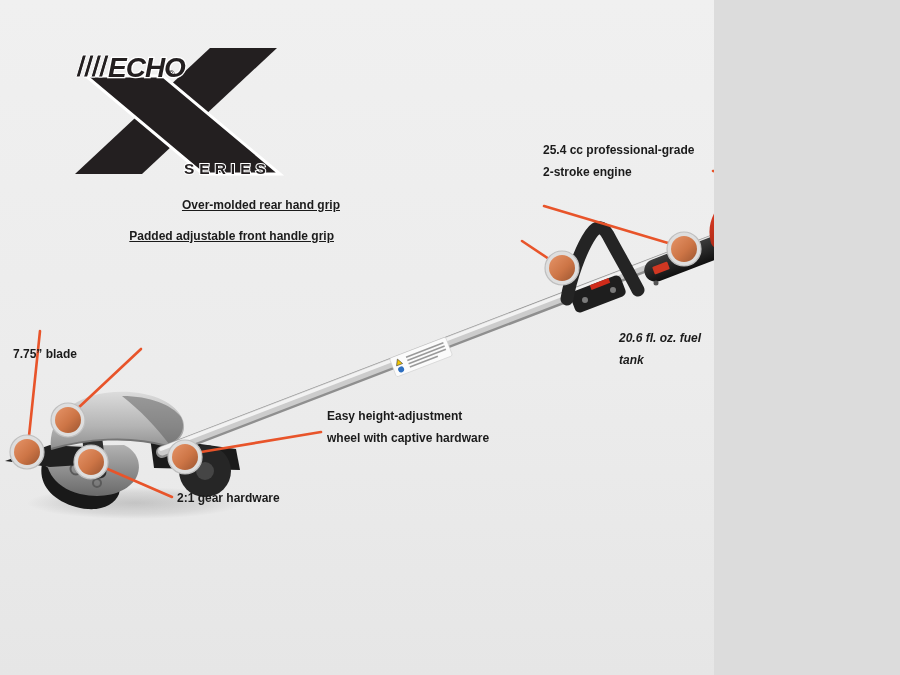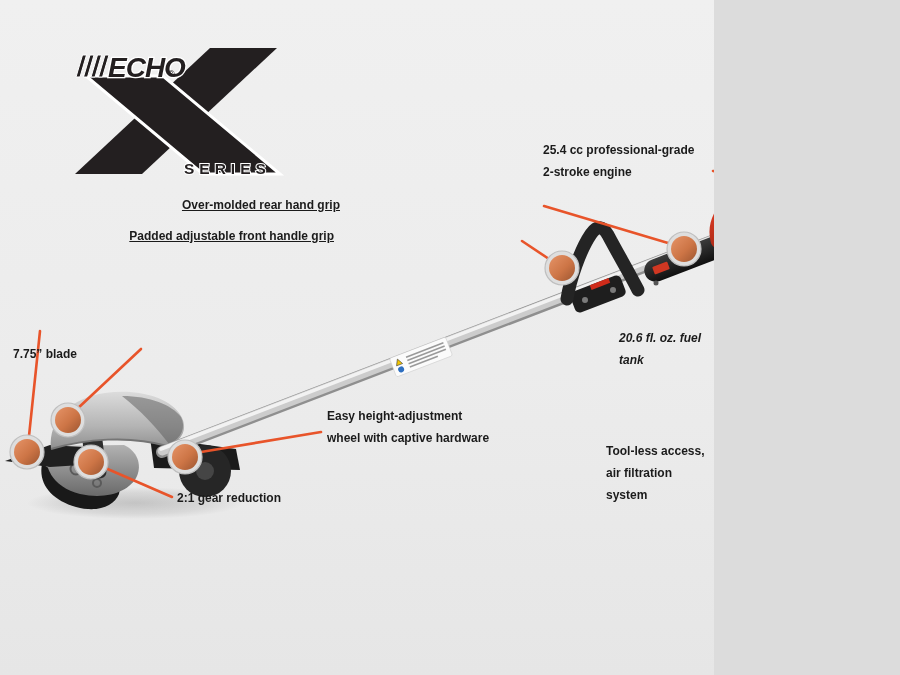--- a/index.html
+++ b/index.html
@@ -213,17 +213,16 @@
     </g>
   </svg>
 
   <div class="co co-engine">25.4 cc professional-grade
 2-stroke engine</div>
   <div class="co co-rear">Over-molded rear hand grip</div>
   <div class="co co-front">Padded adjustable front handle grip</div>
   <div class="co co-blade">7.75” blade</div>
   <div class="co co-wheel">Easy height-adjustment
 wheel with captive hardware</div>
-  <div class="co co-gear">2:1 gear reduction</div>
+  <div class="co co-gear">2:1 gear hardware</div>
   <div class="co co-fuel">20.6 fl. oz. fuel tank</div>
-  <div class="co co-air">Tool-less access, air filtration system</div>
 
 </div>
 
 </body></html>

